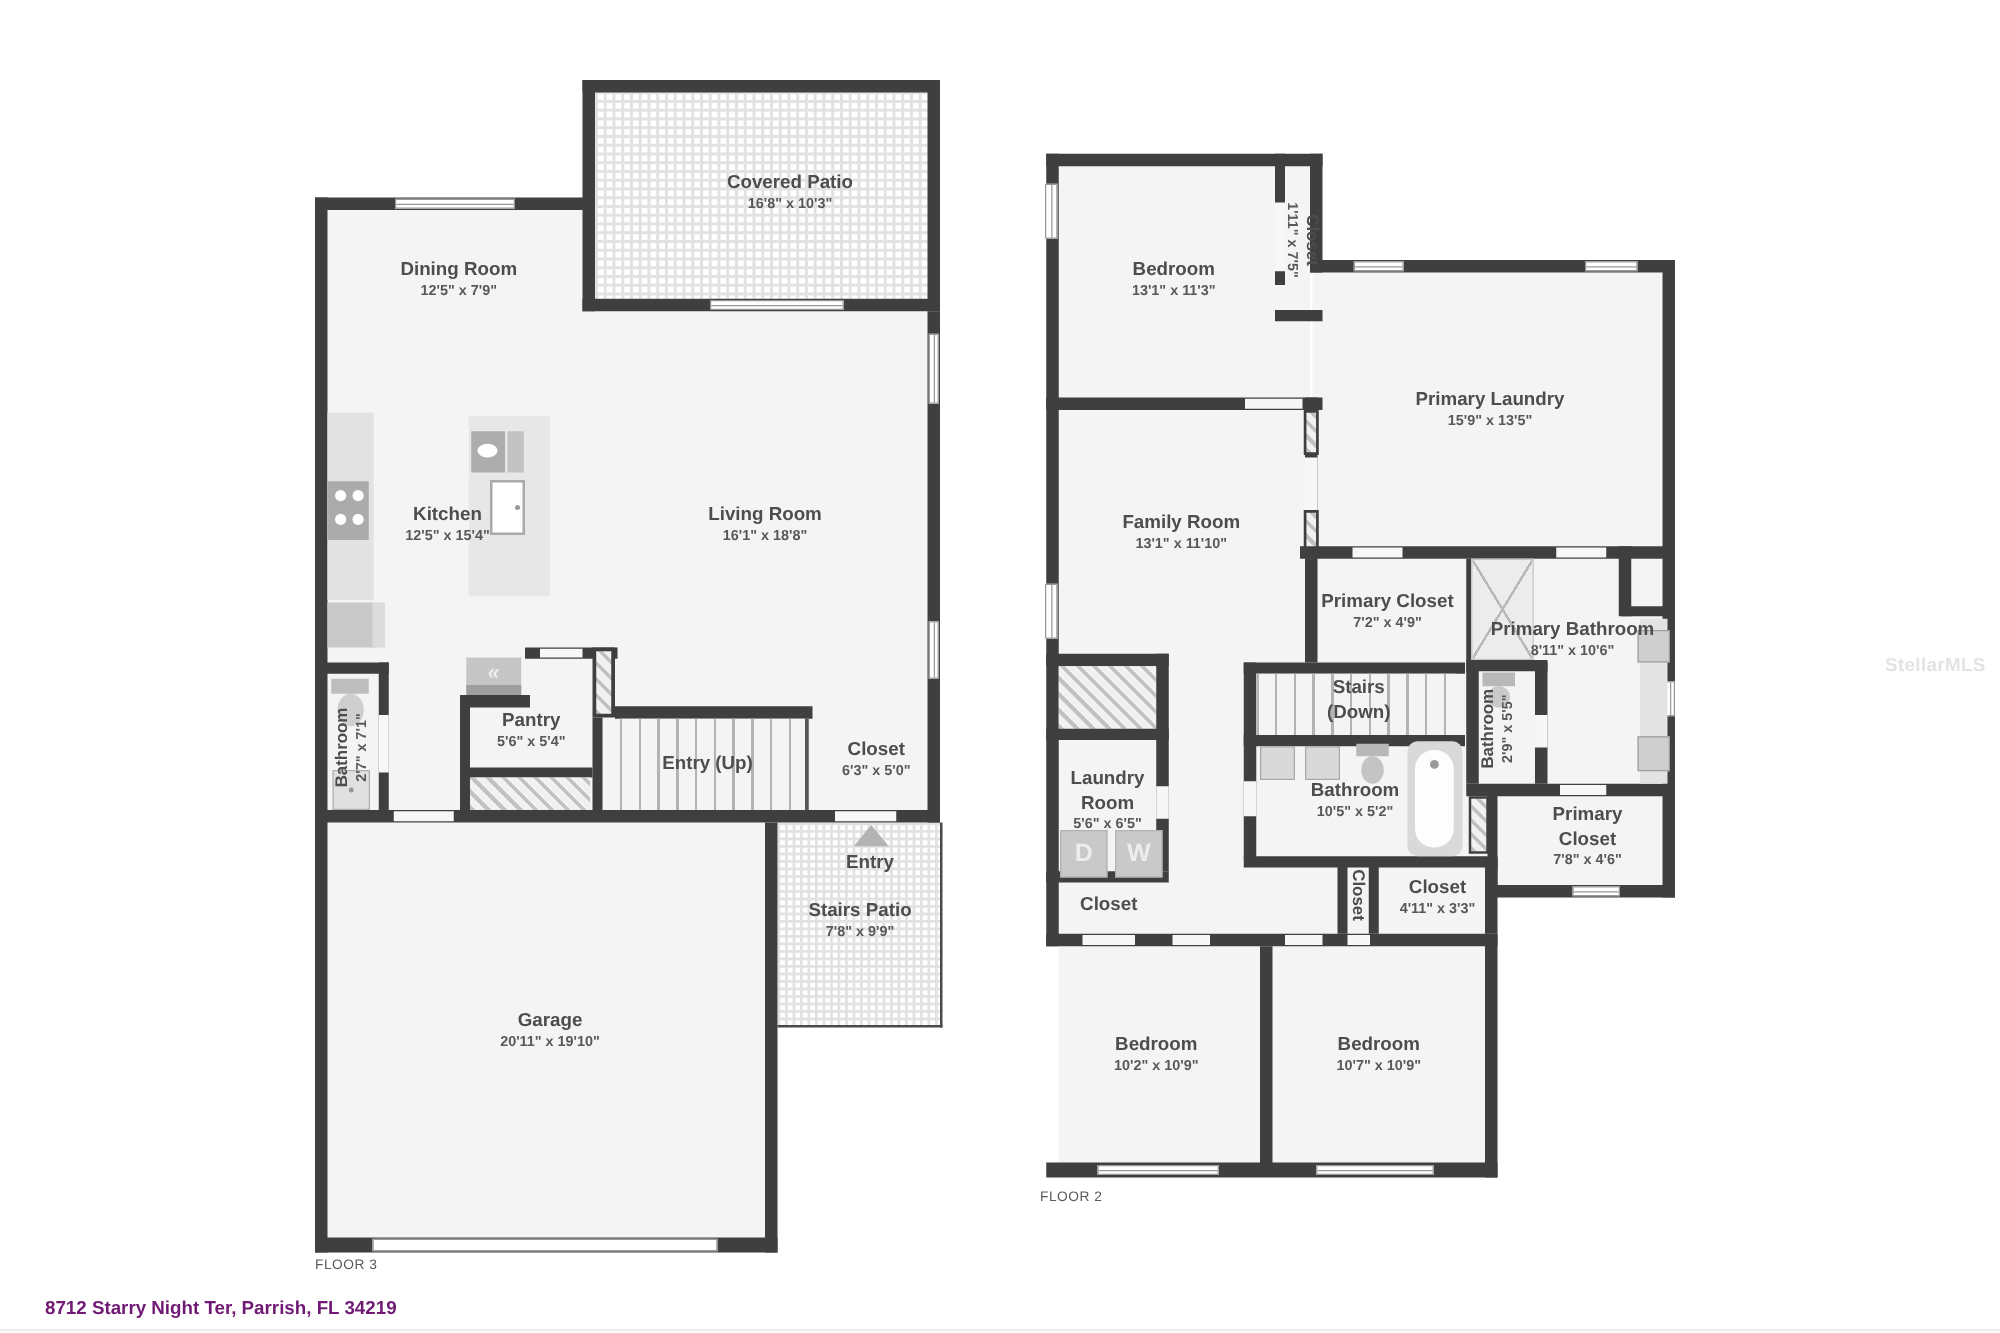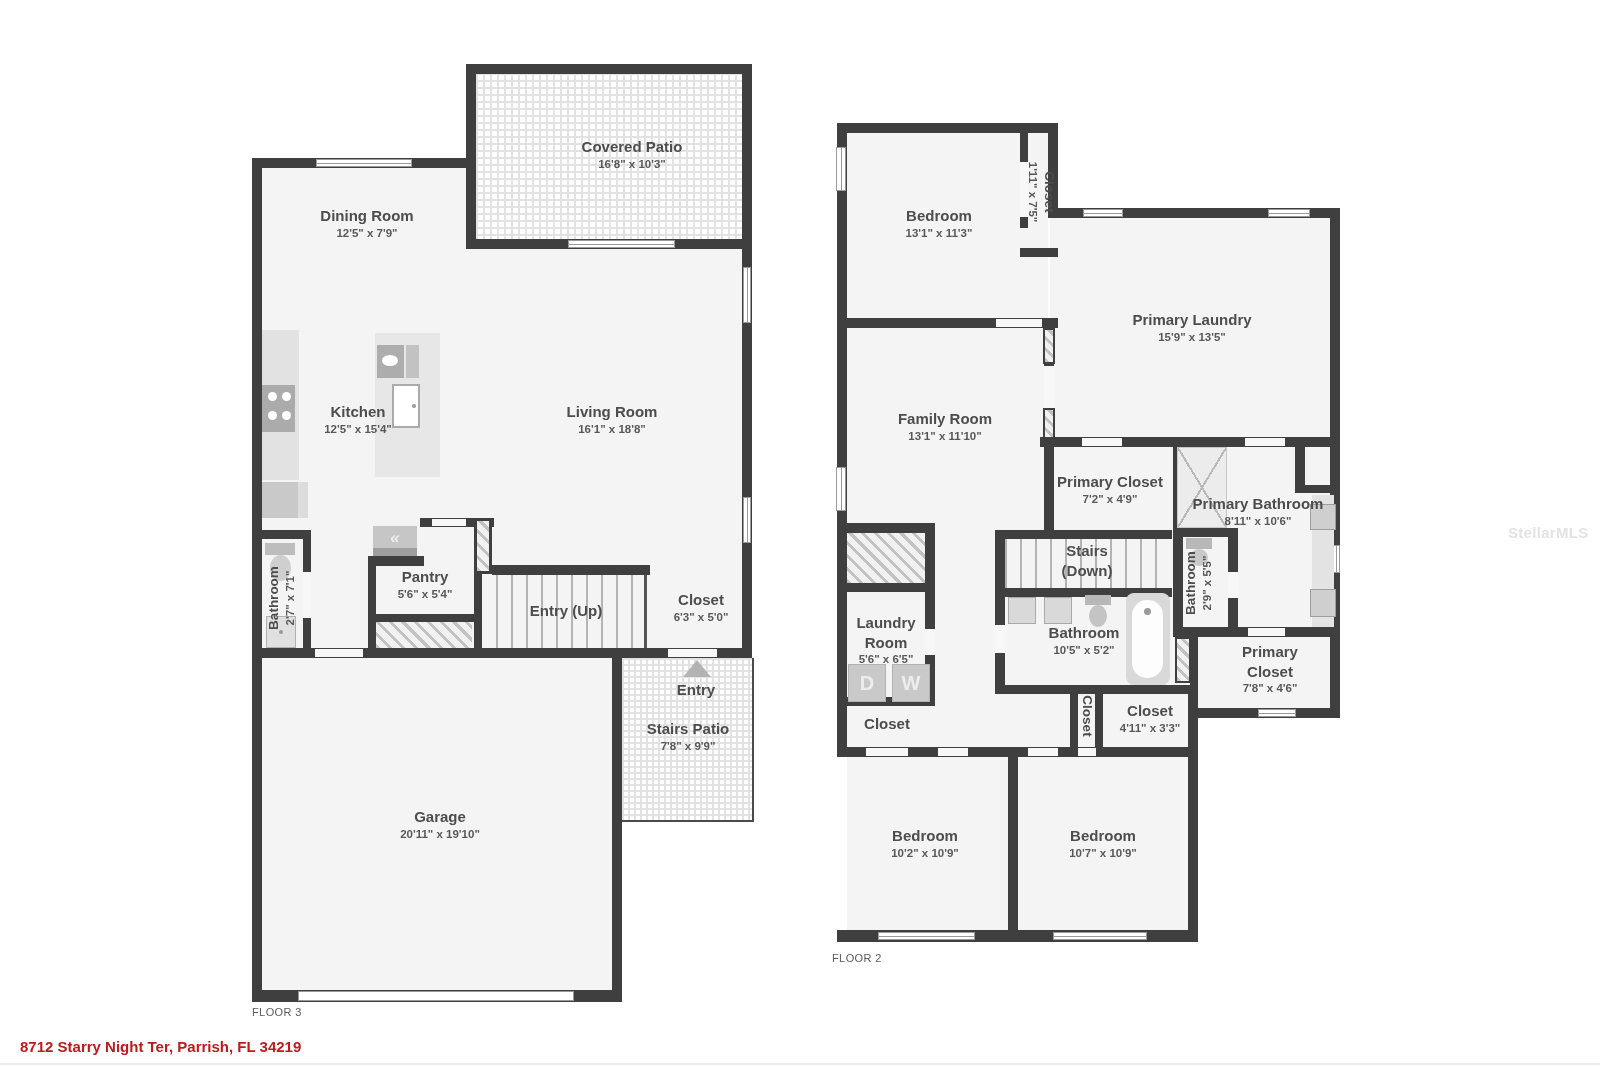--- a/index.html
+++ b/index.html
@@ -35,21 +35,21 @@
   .tubin{background:#fdfdfd;border-radius:15px;}
   .lbl{position:absolute;transform:translate(-50%,-50%);text-align:center;color:#4d4d4d;
        line-height:1.3;white-space:nowrap;z-index:5;}
   .lbl.rot90{transform:translate(-50%,-50%) rotate(90deg);}
   .lbl.rotm90{transform:translate(-50%,-50%) rotate(-90deg);}
   .lbl.wrap{white-space:normal;}
   .rname{font-size:15px;font-weight:700;}
   .sm .rname{font-size:13.5px;}
   .rdims{font-size:11.5px;font-weight:700;color:#585858;}
   .tag{position:absolute;font-size:11px;font-weight:400;color:#5a5a5a;letter-spacing:.4px;}
-  .address{position:absolute;left:20px;top:1038px;font-size:15px;font-weight:700;color:#b91c1c;}
+  .address{position:absolute;left:36px;top:1038px;font-size:15px;font-weight:700;color:#701a75;}
   .disclaimer{position:absolute;left:800px;top:1041px;transform:translateX(-50%);
               font-size:12px;font-weight:700;color:#4a4a4a;white-space:nowrap;}
   .wm{position:absolute;left:1508px;top:524px;font-size:15px;font-weight:700;color:#e3e3e3;letter-spacing:.3px;}
   .arrowup{width:0;height:0;border-left:14px solid transparent;border-right:14px solid transparent;
            border-bottom:17px solid #b3b3b3;background:none;}
   .appl{position:absolute;background:#c9c9c9;border:1px solid #b2b2b2;box-sizing:border-box;
         color:#ededed;font-size:20px;font-weight:700;text-align:center;line-height:36px;}
   .botline{position:absolute;left:0;top:1063px;width:1600px;height:2px;background:#ededed;}
 </style>
 </head>

